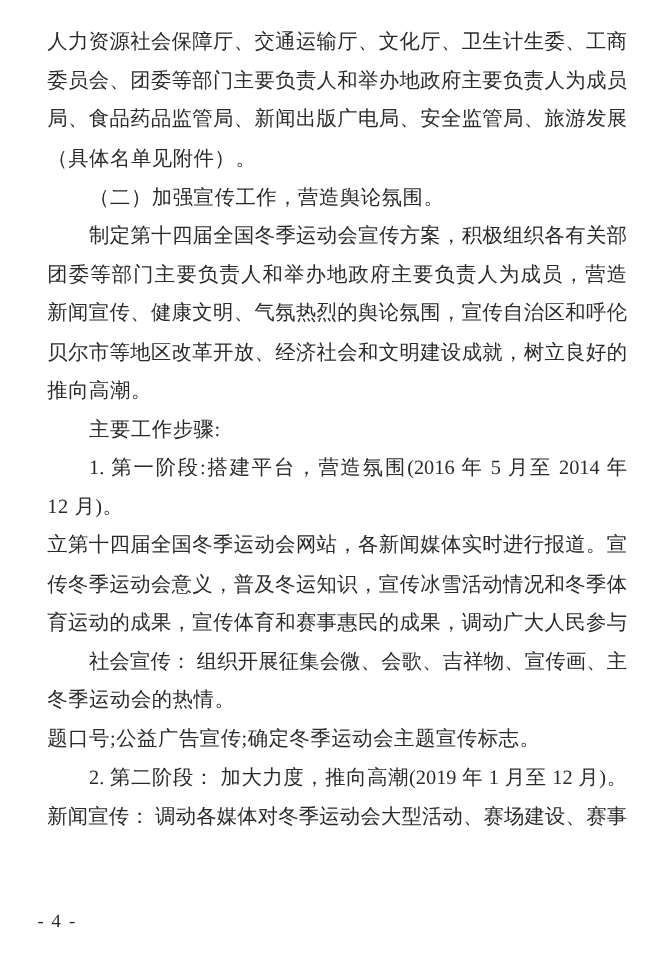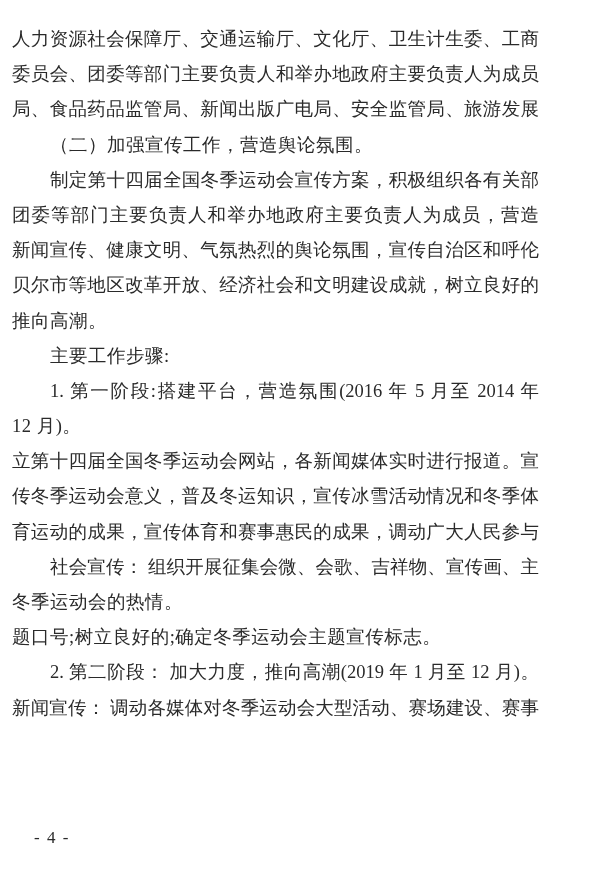--- a/index.html
+++ b/index.html
@@ -10,21 +10,21 @@
   body {
     width: 608px;
     height: 886px;
     position: relative;
     overflow: hidden;
     font-family: "Liberation Serif", "DejaVu Serif", serif;
     color: #2a2a2a;
   }
   .page {
     position: absolute;
-    left: 12px;
+    left: 43px;
     top: 22px;
     width: 527px;
   }
   .line {
     font-size: 18.5px;
     line-height: 35.2px;
     height: 35.2px;
     white-space: normal;
     text-align: left;
     letter-spacing: 0.5px;
@@ -47,32 +47,33 @@
     color: #2a2a2a;
   }
 </style>
 </head>
 <body>
 
 <div class="page">
   <div class="line just">人力资源社会保障厅、交通运输厅、文化厅、卫生计生委、工商</div>
   <div class="line just">委员会、团委等部门主要负责人和举办地政府主要负责人为成员</div>
   <div class="line just">局、食品药品监管局、新闻出版广电局、安全监管局、旅游发展</div>
+  <div class="line">（具体名单见附件）。</div>
   <div class="line ind">（二）加强宣传工作，营造舆论氛围。</div>
   <div class="line ind just">制定第十四届全国冬季运动会宣传方案，积极组织各有关部</div>
   <div class="line just">团委等部门主要负责人和举办地政府主要负责人为成员，营造</div>
   <div class="line just">新闻宣传、健康文明、气氛热烈的舆论氛围，宣传自治区和呼伦</div>
   <div class="line just">贝尔市等地区改革开放、经济社会和文明建设成就，树立良好的</div>
   <div class="line">推向高潮。</div>
   <div class="line ind">主要工作步骤:</div>
   <div class="line ind just">1. 第一阶段:搭建平台，营造氛围(2016 年 5 月至 2014 年</div>
   <div class="line">12 月)。</div>
   <div class="line just">立第十四届全国冬季运动会网站，各新闻媒体实时进行报道。宣</div>
   <div class="line just">传冬季运动会意义，普及冬运知识，宣传冰雪活动情况和冬季体</div>
   <div class="line just">育运动的成果，宣传体育和赛事惠民的成果，调动广大人民参与</div>
   <div class="line ind just">社会宣传： 组织开展征集会微、会歌、吉祥物、宣传画、主</div>
   <div class="line">冬季运动会的热情。</div>
-  <div class="line">题口号;树立良好的;确定冬季运动会主题宣传标志。</div>
+  <div class="line">题口号;公益广告宣传;确定冬季运动会主题宣传标志。</div>
   <div class="line ind just">2. 第二阶段： 加大力度，推向高潮(2019 年 1 月至 12 月)。</div>
   <div class="line just">新闻宣传： 调动各媒体对冬季运动会大型活动、赛场建设、赛事</div>
 </div>
 
 <div class="page-number">- 4 -</div>
 
 </body></html>

